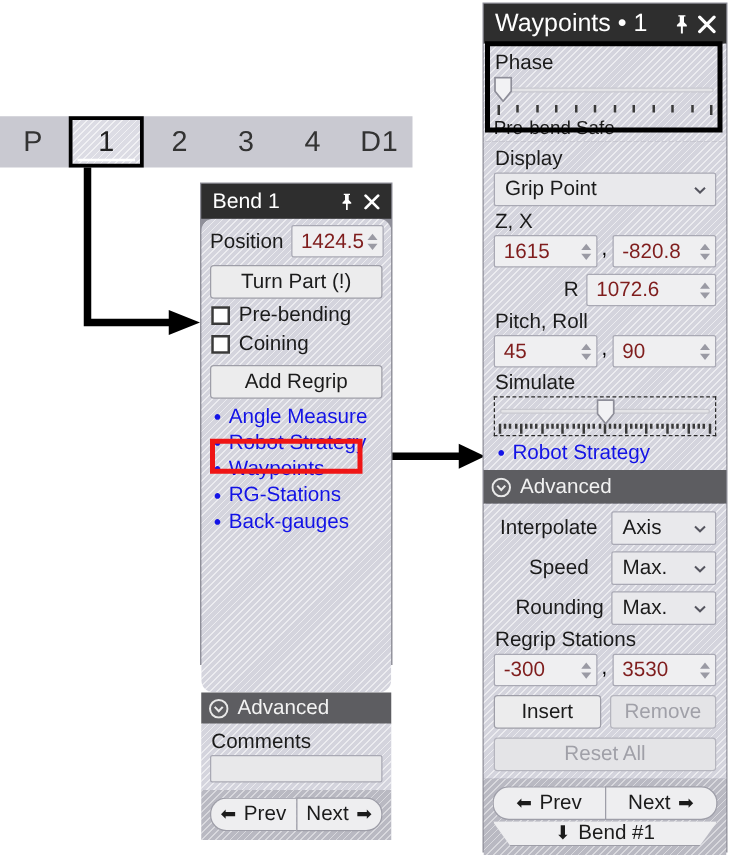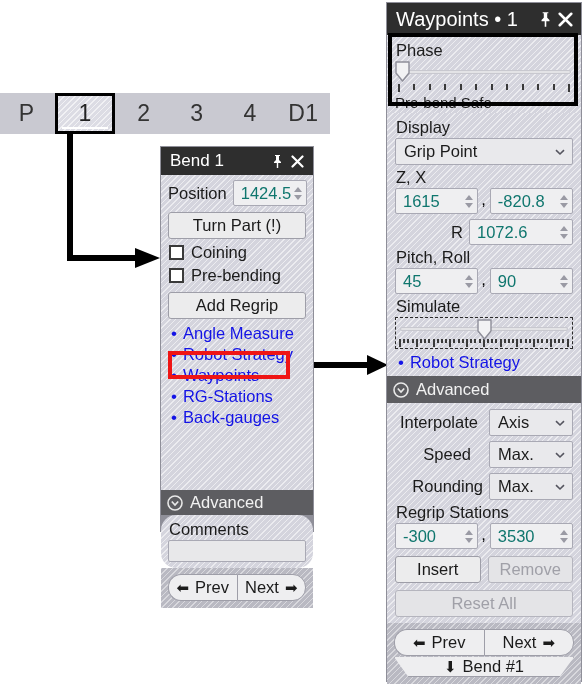--- a/index.html
+++ b/index.html
@@ -64,21 +64,21 @@
   .tbtn{width:20px;height:22px;display:flex;align-items:center;justify-content:center;color:#fff;}
   .tbtn svg{display:block;}
 
   .lbl{font-size:16.5px;color:#1b1b1b;margin:3px 0 1px 1px;}
   .row{display:flex;align-items:center;gap:0;}
 
   
   .field{
     box-sizing:border-box;height:26px;background:#efeff1;border:1px solid #a9a9b4;
     border-radius:2px;display:flex;align-items:center;
-    font-size:16.5px;color:#0f766e;padding:0 2px 0 7px;
+    font-size:16.5px;color:#7f1d1d;padding:0 2px 0 7px;
     position:relative;
   }
   .field .val{flex:1;white-space:nowrap;overflow:hidden;}
   .spin{width:13px;height:22px;display:flex;flex-direction:column;justify-content:center;align-items:center;gap:3px;flex:0 0 13px;}
   .spin i{display:block;width:0;height:0;border-left:4px solid transparent;border-right:4px solid transparent;}
   .spin i.up{border-bottom:5px solid #9a9aa4;}
   .spin i.dn{border-top:5px solid #9a9aa4;}
 
   .combo{
     box-sizing:border-box;height:27px;background:#e9e9ec;border:1px solid #a9a9b4;border-radius:2px;
@@ -163,44 +163,44 @@
           <path d="M4 1h5v1h-1v4l2 2v1H7.2v5h-1.4V9H3V8l2-2V2H4z" fill="#fff"></path>
         </svg>
     </span>
     <span class="tbtn">
       <svg width="13" height="13" viewBox="0 0 13 13">
           <path d="M1.5 1.5 L11.5 11.5 M11.5 1.5 L1.5 11.5" stroke="#fff" stroke-width="2.2" stroke-linecap="round"></path>
         </svg>
     </span>
   </div>
 
-  <div class="hatch" style="height:315px;box-sizing:border-box;padding:5px 7px 0 7px;">
+  <div class="hatch" style="height:379px;box-sizing:border-box;padding:5px 7px 0 7px;border-radius:10px;">
 
     <div class="row" style="gap:6px;">
       <span class="lbl" style="margin:0;">Position</span>
       <div class="field" style="flex:1;">
         <span class="val">1424.5</span>
         <span class="spin">
             <i class="up"></i>
             <i class="dn"></i>
           </span>
       </div>
     </div>
 
     <div class="btn" style="margin-top:6px;">
       <span>Turn Part (!)</span>
     </div>
 
+    <div class="chk">
+      <span class="box"></span>
+      <span>Pre-bending</span>
+    </div>
     <div class="chk">
       <span class="box"></span>
       <span>Coining</span>
-    </div>
-    <div class="chk">
-      <span class="box"></span>
-      <span>Pre-bending</span>
     </div>
 
     <div class="btn" style="margin-top:7px;">
       <span>Add Regrip</span>
     </div>
 
     <div style="margin-top:5px;">
       <div class="link">
         <span class="dot">•</span>
         <span>Angle Measure</span>
@@ -227,21 +227,21 @@
   <div class="advbar">
     <span class="circ">
       <svg width="16" height="16" viewBox="0 0 16 16">
           <circle cx="8" cy="8" r="7" fill="none" stroke="#e8e8e8" stroke-width="1.6"></circle>
           <path d="M4.8 6.5 L8 10 L11.2 6.5" fill="none" stroke="#e8e8e8" stroke-width="1.7"></path>
         </svg>
     </span>
     <span>Advanced</span>
   </div>
 
-  <div class="hatch" style="box-sizing:border-box;padding:2px 7px 6px 7px;border-radius:15px;">
+  <div class="hatch" style="box-sizing:border-box;padding:2px 7px 6px 7px;">
     <div class="lbl">Comments</div>
     <div class="field" style="height:22px;background:#e8e8ea;">
       <span class="val"></span>
     </div>
   </div>
 
   <div class="hatch-dark navwrap" style="box-sizing:border-box;">
     <div class="navrow">
       <div class="navbtn l">
         <span class="ar">⬅</span>

